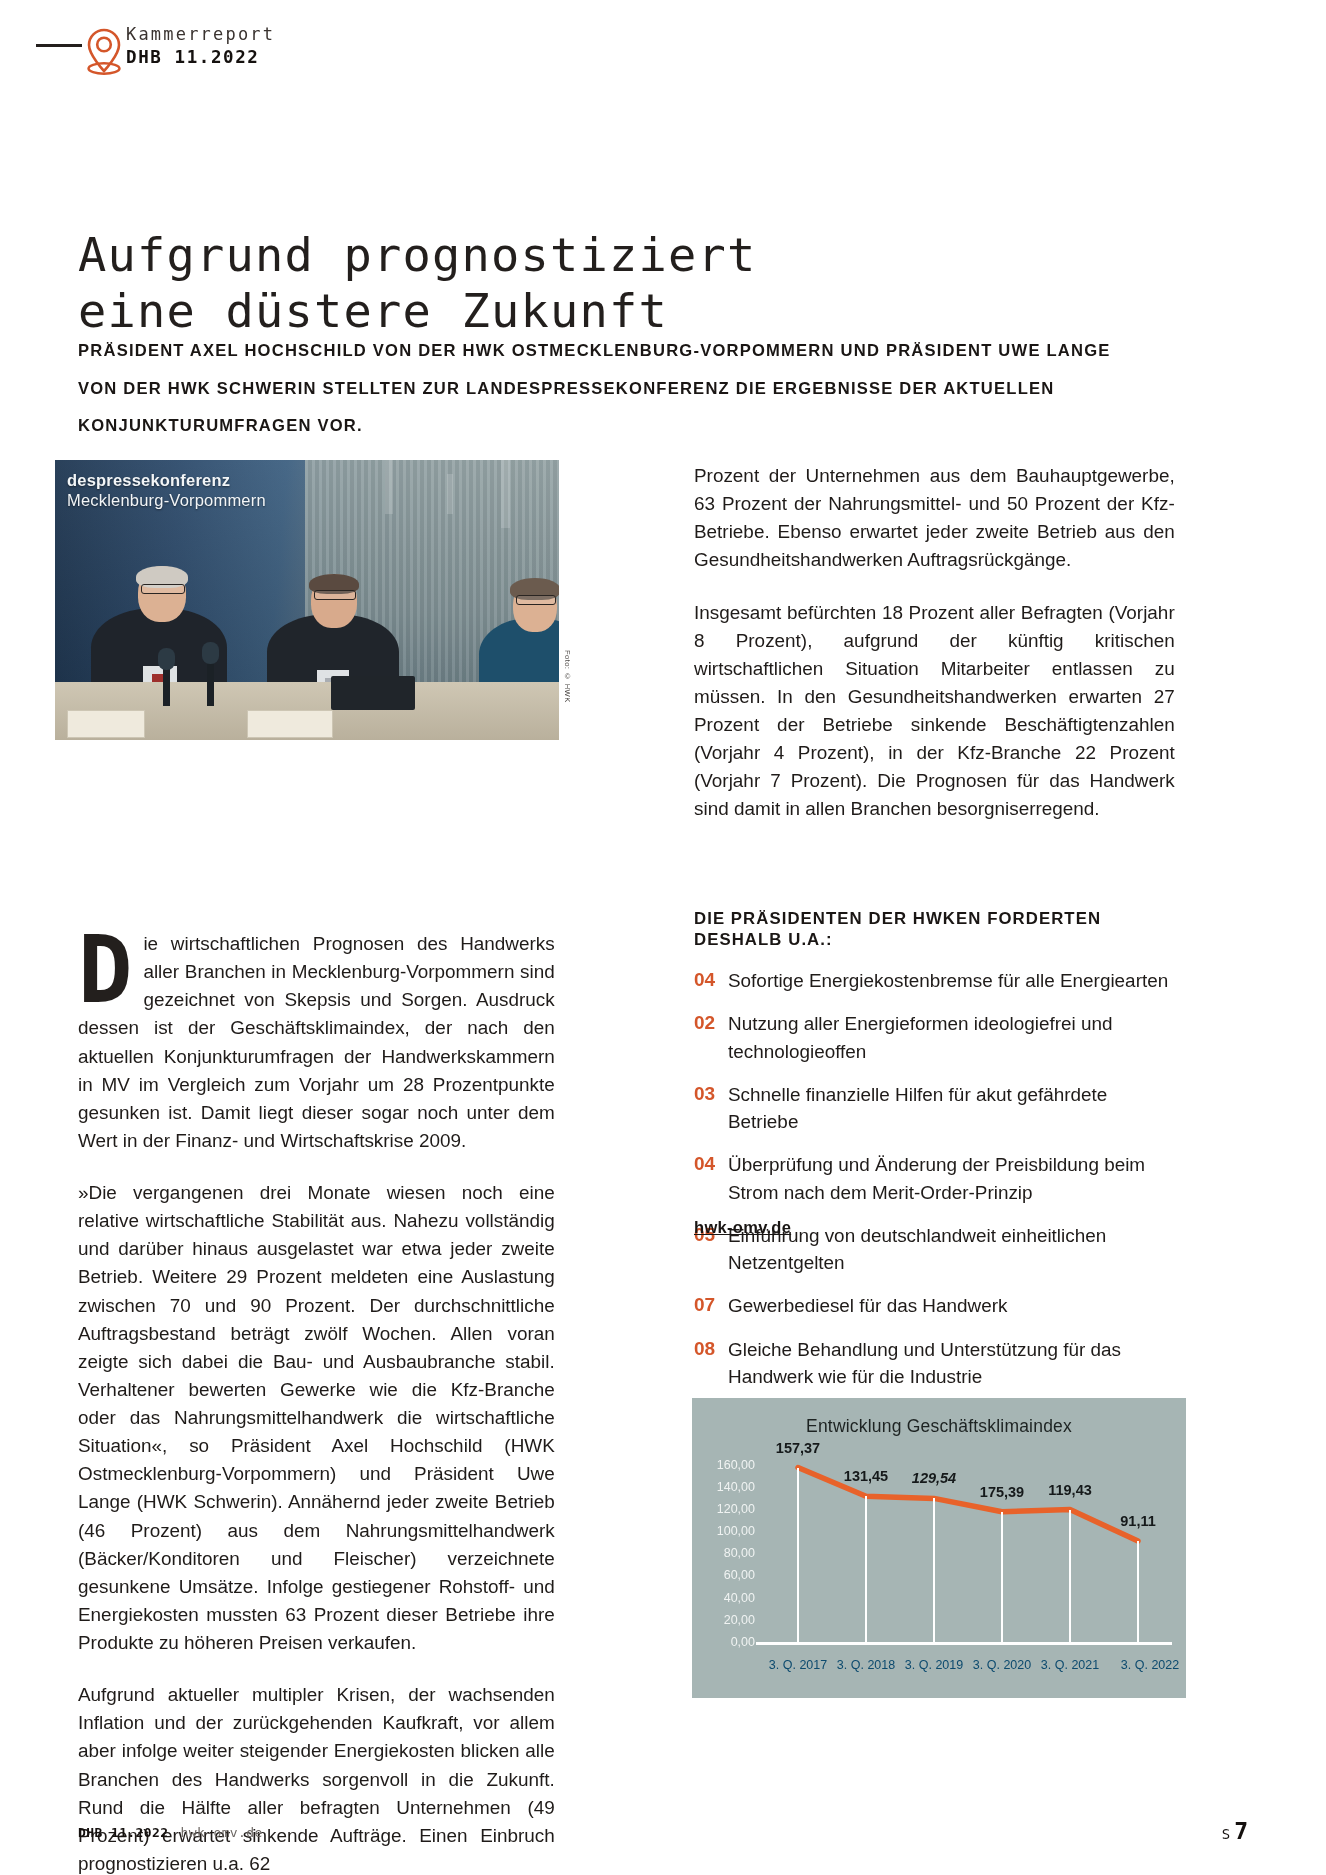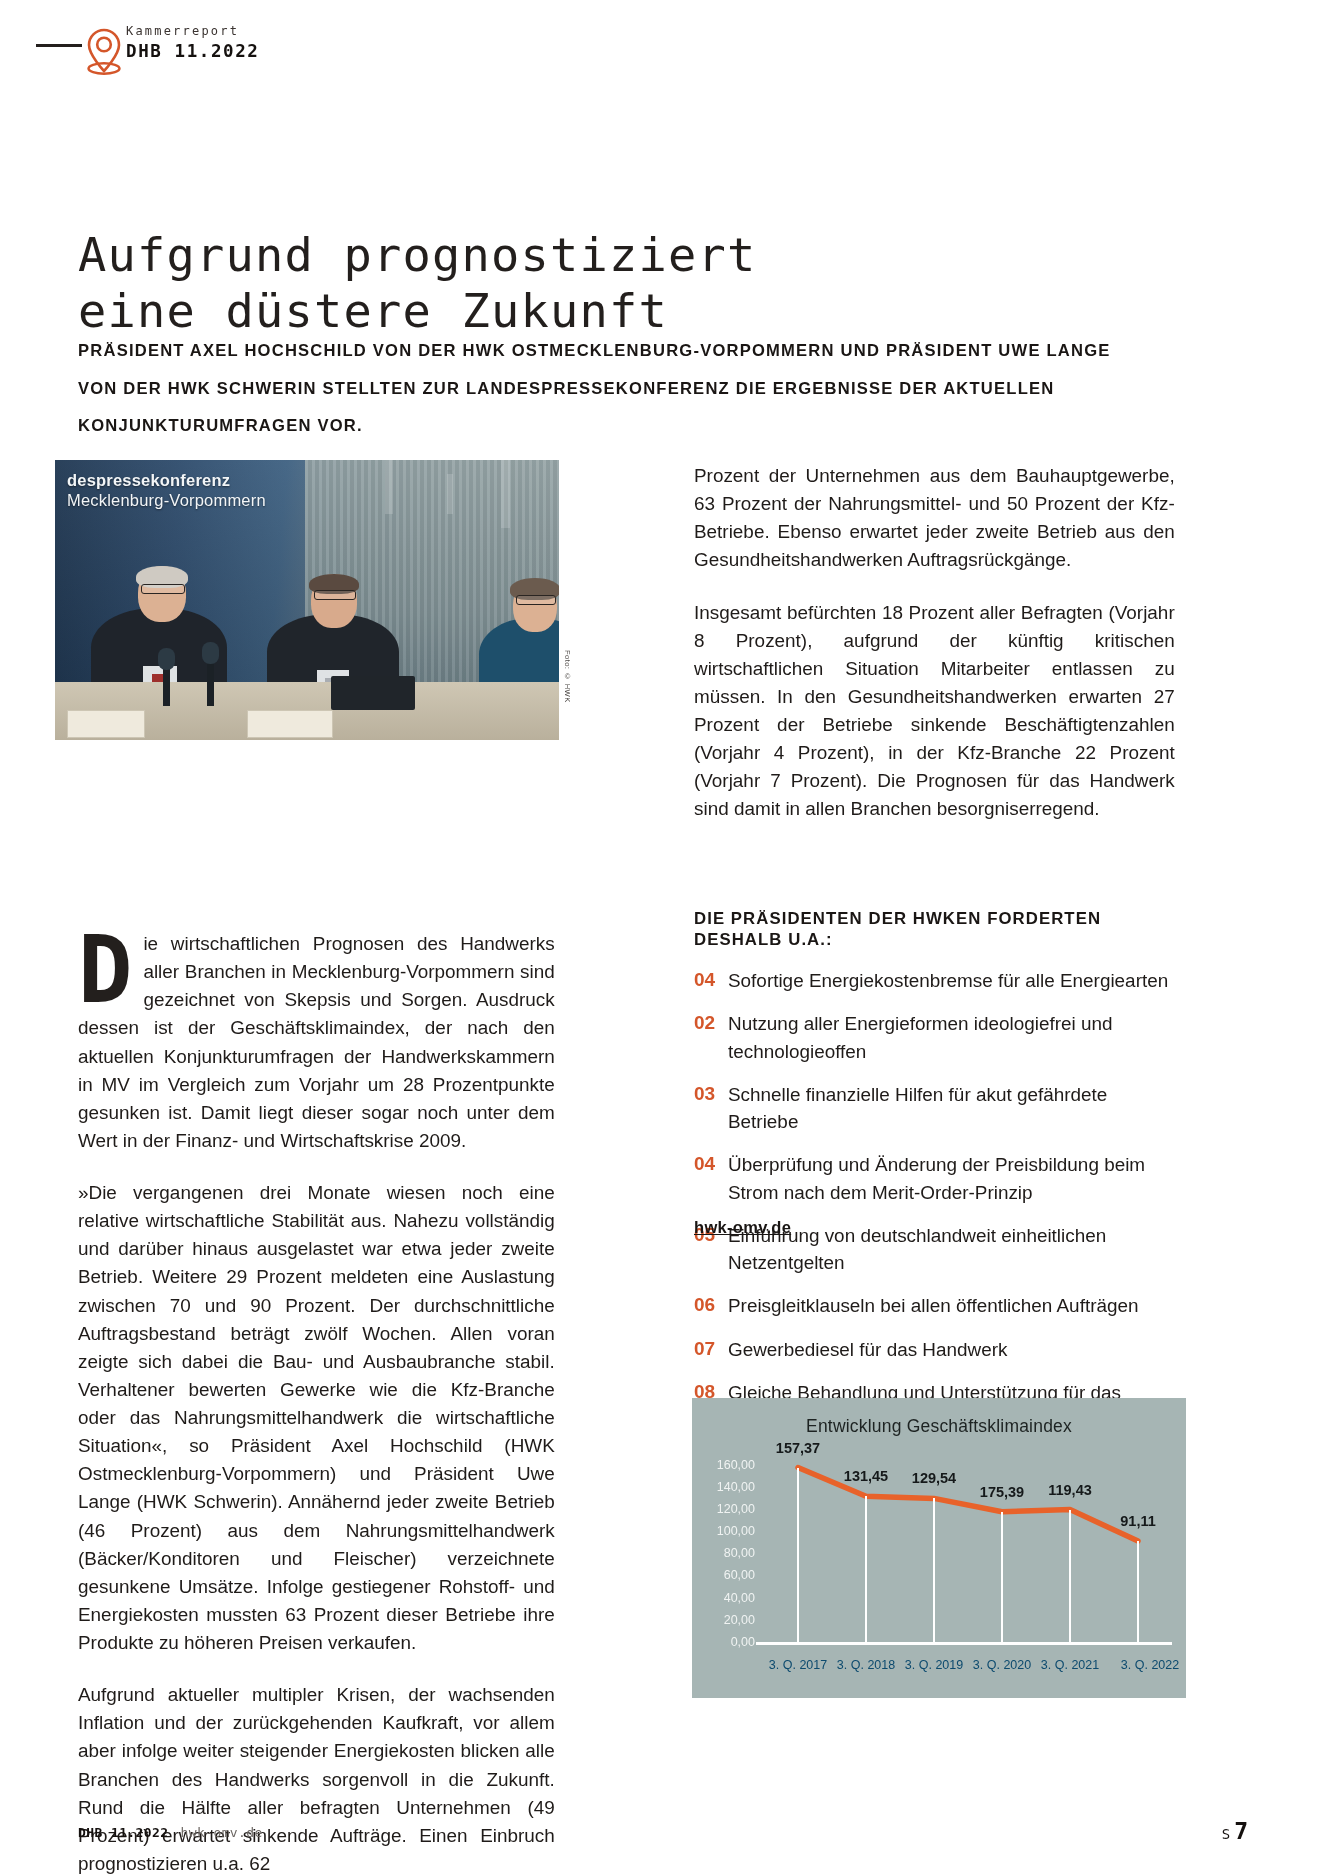--- a/index.html
+++ b/index.html
@@ -46,21 +46,21 @@
     width: 40px;
     height: 52px;
   }
   .masthead {
     position: absolute;
     left: 126px;
     top: -14px;
   }
   .masthead-kicker {
     font-family: "DejaVu Sans Mono", monospace;
-    font-size: 12px;
+    font-size: 17px;
     letter-spacing: 2.2px;
     color: #3a3330;
     line-height: 1.25;
   }
   .masthead-issue {
     font-family: "DejaVu Sans Mono", monospace;
     font-size: 17.5px;
     font-weight: bold;
     letter-spacing: 1.6px;
     color: #15110f;
@@ -496,24 +496,20 @@
       <span class="demand-num">03</span>
       <span class="demand-text">Schnelle finanzielle Hilfen für akut gefährdete Betriebe</span>
     </div>
     <div class="demand-row">
       <span class="demand-num">04</span>
       <span class="demand-text">Überprüfung und Änderung der Preisbildung beim Strom nach dem Merit-Order-Prinzip</span>
     </div>
     <div class="demand-row">
       <span class="demand-num">05</span>
       <span class="demand-text">Einführung von deutschlandweit einheitlichen Netzentgelten</span>
-    </div>
-    <div class="demand-row">
-      <span class="demand-num">06</span>
-      <span class="demand-text">Preisgleitklauseln bei allen öffentlichen Aufträgen</span>
     </div>
     <div class="demand-row">
       <span class="demand-num">07</span>
       <span class="demand-text">Gewerbediesel für das Handwerk</span>
     </div>
     <div class="demand-row">
       <span class="demand-num">08</span>
       <span class="demand-text">Gleiche Behandlung und Unterstützung für das Handwerk wie für die Industrie</span>
     </div>
   </div>
@@ -537,21 +533,21 @@
         <div class="ytick" style="top: 38.8px;">140,00</div>
         <div class="ytick" style="top: 16.6286px;">160,00</div>
         <div class="gridline" style="left: 32.75px; height: 174.456px;"></div>
         <div class="xtick" style="left: 34px;">3. Q. 2017</div>
         <div class="dlabel" style="left: 34px; top: 7.54411px;">157,37</div>
         <div class="gridline" style="left: 100.75px; height: 145.722px;"></div>
         <div class="xtick" style="left: 102px; margin-top: 12px;">3. Q. 2018</div>
         <div class="dlabel" style="left: 102px; top: 36.2783px;">131,45</div>
         <div class="gridline" style="left: 168.75px; height: 143.604px;"></div>
         <div class="xtick" style="left: 170px;">3. Q. 2019</div>
-        <div class="dlabel" style="left: 170px; top: 38.3957px;">129,54</div>
+        <div class="dlabel" style="left: 170px; top: 38.3957px; font-style: italic;">129,54</div>
         <div class="gridline" style="left: 236.75px; height: 130.301px;"></div>
         <div class="xtick" style="left: 238px;">3. Q. 2020</div>
         <div class="dlabel" style="left: 238px; top: 51.6985px;">175,39</div>
         <div class="gridline" style="left: 304.75px; height: 132.397px;"></div>
         <div class="xtick" style="left: 306px;">3. Q. 2021</div>
         <div class="dlabel" style="left: 306px; top: 49.6033px;">119,43</div>
         <div class="gridline" style="left: 372.75px; height: 101.002px;"></div>
         <div class="xtick" style="left: 386px;">3. Q. 2022</div>
         <div class="dlabel" style="left: 374px; top: 80.9981px;">91,11</div>
       </div>

